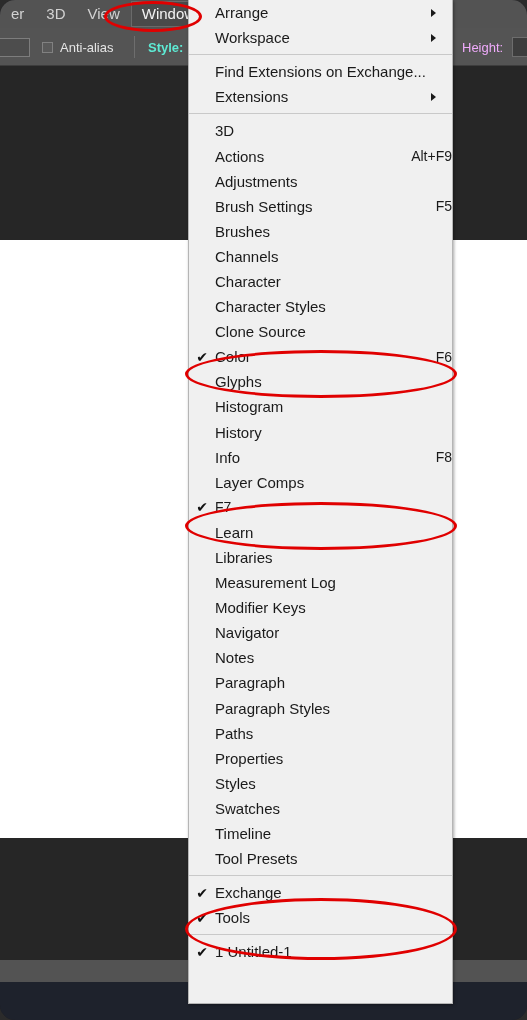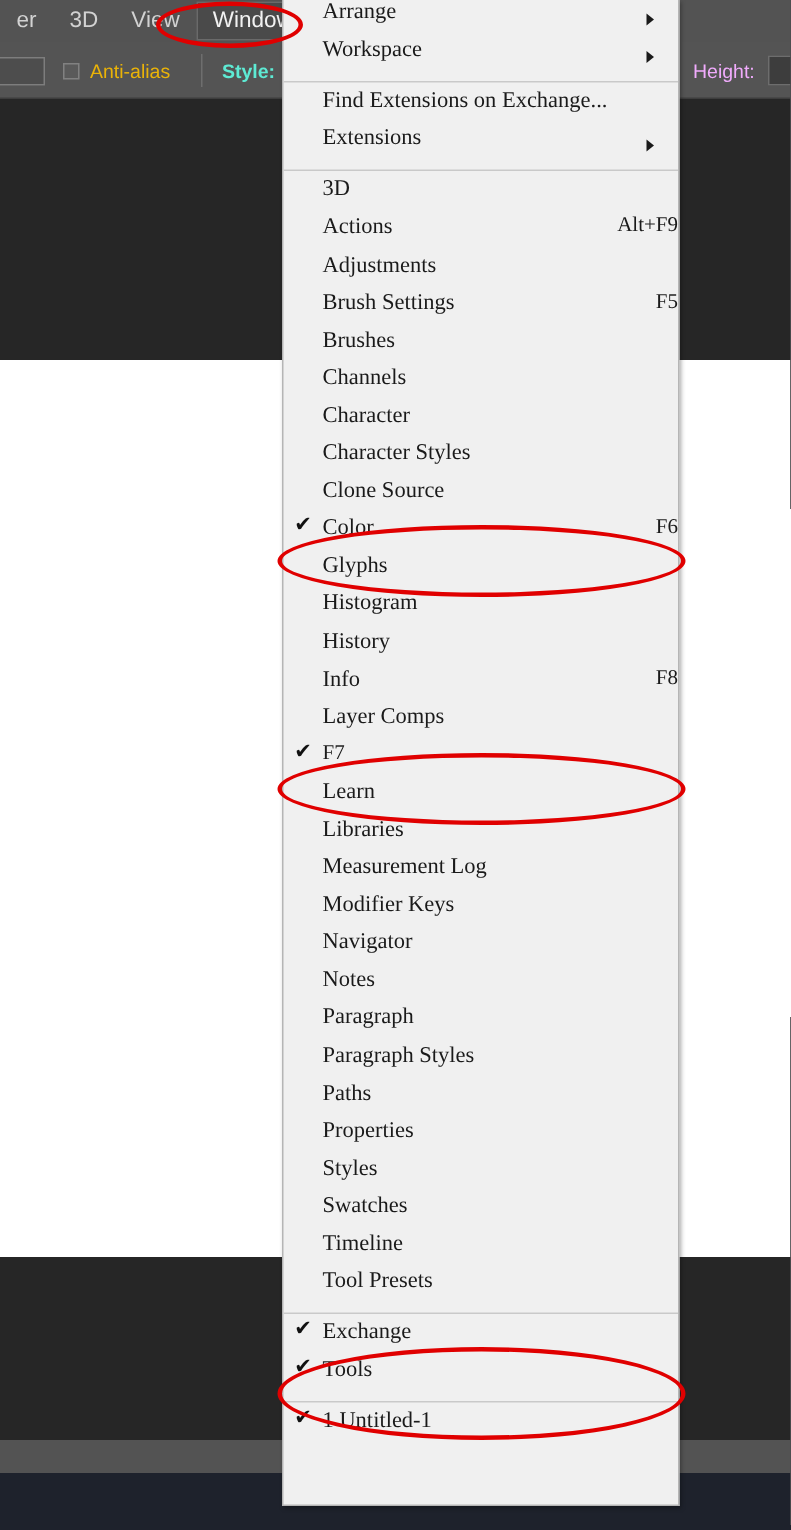--- a/index.html
+++ b/index.html
@@ -11,20 +11,21 @@
     font-family: "Liberation Sans", sans-serif;
     background: #2b2b2b;
   }
 
   #root {
     position: relative;
     width: 527px;
     height: 1020px;
     background: #1e1e24;
     overflow: hidden;
+    border-radius: 15px;
   }
 
   
   .app-menubar {
     position: absolute; left: 0; top: 0;
     width: 527px; height: 28px;
     background: #535353;
   }
   .menubar-items {
     position: absolute; left: 0; top: 0;
@@ -59,21 +60,21 @@
     border: 1px solid #7d7d7d;
   }
   .opt-check {
     position: absolute; left: 42px; top: 14px;
     width: 11px; height: 11px;
     background: #5a5a5a;
     border: 1px solid #818181;
   }
   .opt-antialias {
     position: absolute; left: 60px; top: 12px;
-    color: #eab308; font-size: 13px; white-space: nowrap;
+    color: #e5e5e5; font-size: 13px; white-space: nowrap;
   }
   .opt-divider {
     position: absolute; left: 134px; top: 8px;
     width: 1px; height: 22px;
     background: #6e6e6e;
   }
   .opt-style {
     position: absolute; left: 148px; top: 12px;
     color: #5eead4; font-size: 13px; font-weight: bold; white-space: nowrap;
   }
@@ -124,25 +125,24 @@
     border: 1px solid #b5b5b5;
     border-top: none;
     box-shadow: 1px 1px 3px rgba(0,0,0,0.35);
     overflow: hidden;
   }
 
   .menu-row {
     position: relative;
     height: 25.1px;
     display: flex;
-    align-items: flex-start;
+    align-items: center;
     color: #1a1a1a;
     font-size: 15px;
     white-space: nowrap;
-    font-family: Liberation Serif, serif;
   }
   .menu-check {
     width: 26px;
     flex: 0 0 26px;
     text-align: center;
     font-size: 14px;
     color: #111;
     line-height: 1;
   }
   .menu-label {

